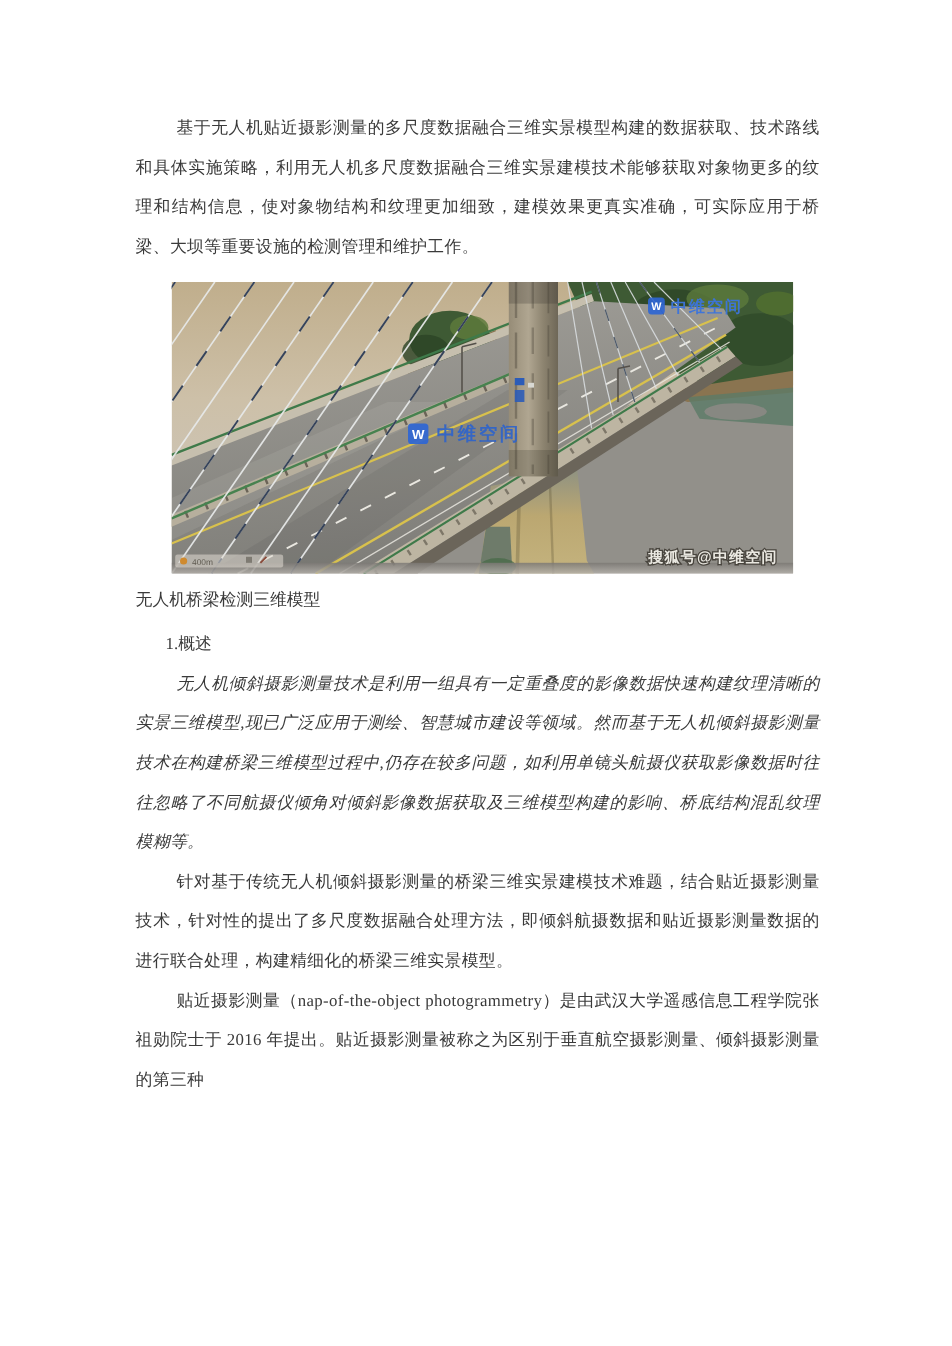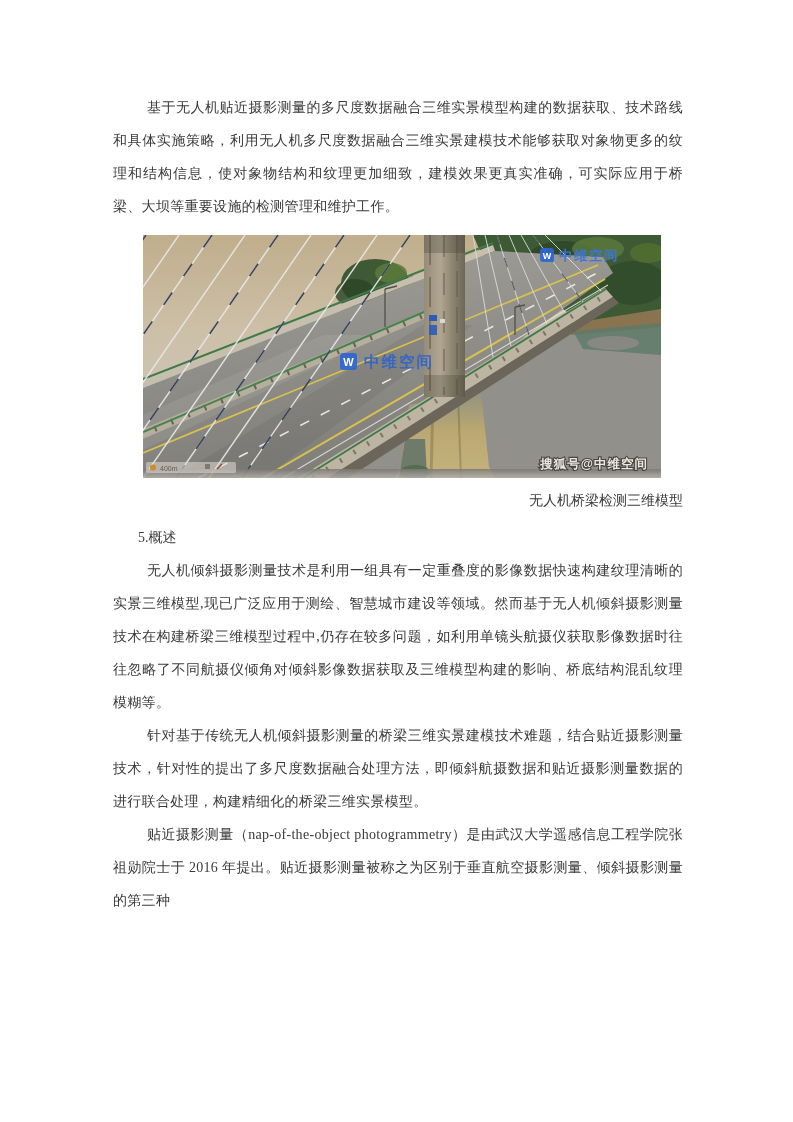--- a/index.html
+++ b/index.html
@@ -32,24 +32,24 @@
     font-weight:normal;
   }
   figure.model-figure{
     margin:12px 0 0 30px;
     padding:0;
     width:518px;height:243px;
   }
   .caption{
     font-size:14px;
     line-height:33px;
-    text-align:right;
+    text-align:left;
     margin:6px 0 0 0;
   }
-  .mt2{margin-top:2px;} .mt4{margin-top:4px;} .mt5{margin-top:5px;}
+  .mt2{margin-top:2px;font-style:italic;} .mt4{margin-top:4px;} .mt5{margin-top:5px;}
   svg .wm-cjk{font-family:"Liberation Sans","DejaVu Sans",sans-serif;}
 </style>
 </head>
 <body>
 
 <div class="page">
   <div class="content">
 
     <p class="body">基于无人机贴近摄影测量的多尺度数据融合三维实景模型构建的数据获取、技术路线和具体实施策略，利用无人机多尺度数据融合三维实景建模技术能够获取对象物更多的纹理和结构信息，使对象物结构和纹理更加细致，建模效果更真实准确，可实际应用于桥梁、大坝等重要设施的检测管理和维护工作。</p>
 
@@ -225,21 +225,21 @@
           <text class="wm-cjk" x="7" y="10.5" text-anchor="middle" font-size="9" font-weight="bold" fill="#ffffff">W</text>
           <text class="wm-cjk" x="19" y="12" font-size="13.5" font-weight="bold" fill="#3b74dd" opacity="0.95" letter-spacing="1.5">中维空间</text>
         </g>
 
         <text class="wm-cjk" x="505" y="233" text-anchor="end" font-size="12.5" font-weight="bold" fill="#efede6" stroke="#45413a" stroke-width="2.2" paint-order="stroke" letter-spacing="1" opacity="0.95">搜狐号@中维空间</text>
       </svg>
     </figure>
 
     <div class="caption">无人机桥梁检测三维模型</div>
 
-    <div class="heading mt4">5.概述</div>
+    <div class="heading mt4">1.概述</div>
 
     <p class="body mt2">无人机倾斜摄影测量技术是利用一组具有一定重叠度的影像数据快速构建纹理清晰的实景三维模型,现已广泛应用于测绘、智慧城市建设等领域。然而基于无人机倾斜摄影测量技术在构建桥梁三维模型过程中,仍存在较多问题，如利用单镜头航摄仪获取影像数据时往往忽略了不同航摄仪倾角对倾斜影像数据获取及三维模型构建的影响、桥底结构混乱纹理模糊等。</p>
 
 
     <p class="body mt4">针对基于传统无人机倾斜摄影测量的桥梁三维实景建模技术难题，结合贴近摄影测量技术，针对性的提出了多尺度数据融合处理方法，即倾斜航摄数据和贴近摄影测量数据的进行联合处理，构建精细化的桥梁三维实景模型。</p>
 
 
     <p class="body mt4">贴近摄影测量（nap-of-the-object photogrammetry）是由武汉大学遥感信息工程学院张祖勋院士于 2016 年提出。贴近摄影测量被称之为区别于垂直航空摄影测量、倾斜摄影测量的第三种</p>
 
   </div>

